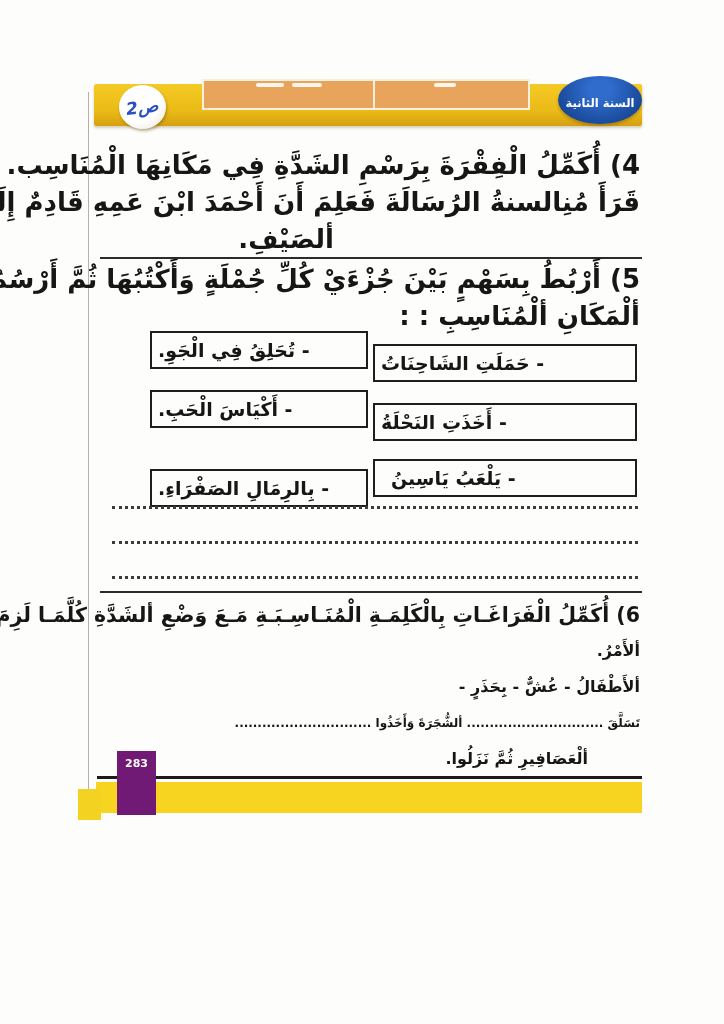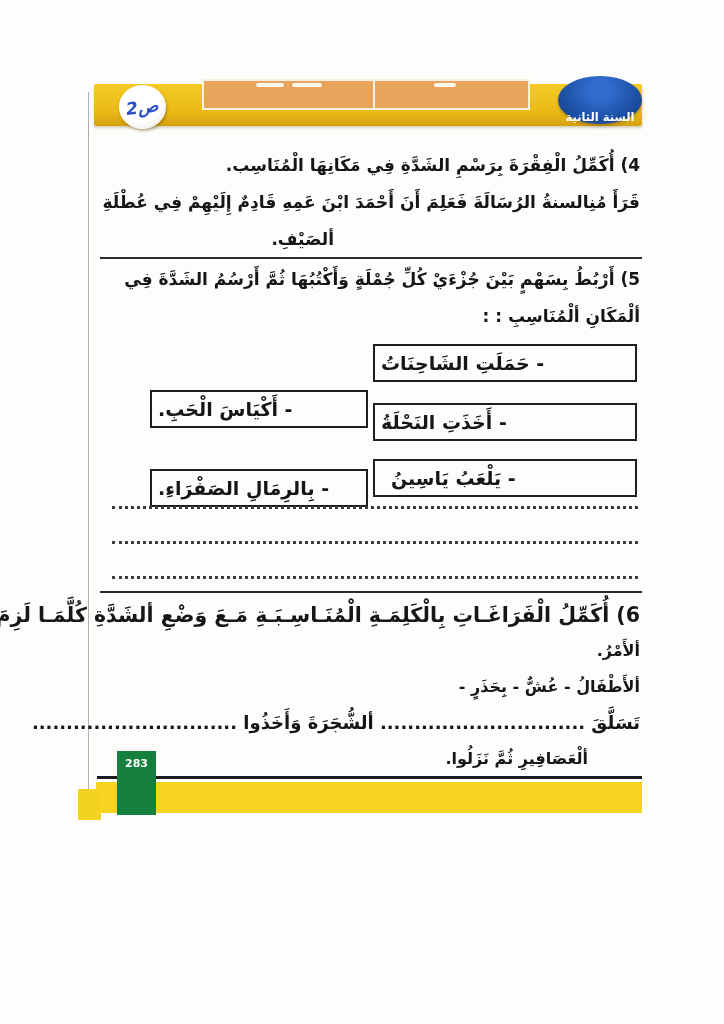--- a/index.html
+++ b/index.html
@@ -52,38 +52,38 @@
   }
   .badge span {
     color: #2a4fc2; font-weight: bold; font-style: italic;
     font-size: 17px; transform: rotate(-7deg); direction: rtl;
   }
   .oval {
     position: absolute; left: 558px; top: 76px;
     width: 84px; height: 48px; border-radius: 50%;
     background: radial-gradient(ellipse at 50% 28%, #2f6ccc 20%, #1a4b9d 70%, #123a80);
     box-shadow: 0 2px 3px rgba(60,40,0,0.3);
-    display: flex; justify-content: center; align-items: flex-end;
+    display: flex; justify-content: center; align-items: center;
     box-sizing: border-box; padding-top: 5px;
   }
   .oval span { color: #ffffff; font-weight: bold; font-size: 11.5px; direction: rtl; }
 
   
   .ar {
     direction: rtl; text-align: right; font-weight: bold;
     position: absolute; left: 100px; width: 540px;
   }
-  .ar p { margin: 0; white-space: nowrap; line-height: 37px; font-size: 17px; }
+  .ar p { margin: 0; white-space: nowrap; line-height: 37px; font-size: 26px; }
   .ex4 { top: 147px; }
   .ex4 .l3 { padding-right: 306px; }
   .ex5 { top: 261px; }
   .ex6 { top: 597px; }
   .ex6 p { line-height: 36px; font-size: 16px; }
   .ex6 .l1 { font-size: 20.5px; text-align: center; }
-  .ex6 .l4 { font-size: 18px; }
+  .ex6 .l4 { font-size: 12px; }
   .ex6 .l5 { padding-right: 52px; }
 
   .divider {
     position: absolute; left: 100px; width: 542px; height: 0;
     border-top: 2px solid #2b2b2b;
   }
   .divider.d1 { top: 257px; }
   .divider.d2 { top: 591px; }
 
   
@@ -108,21 +108,21 @@
   .dotline.a1 { top: 506px; }
   .dotline.a2 { top: 541px; }
   .dotline.a3 { top: 576px; }
 
   
   .bline { position: absolute; left: 97px; top: 776px; width: 545px; height: 3px; background: #1b1b1b; }
   .yband { position: absolute; left: 96px; top: 782px; width: 546px; height: 31px; background: #f6d41f; }
   .ysq   { position: absolute; left: 78px; top: 789px; width: 23px; height: 31px; background: #f3d222; }
   .pagebox {
     position: absolute; left: 117px; top: 751px; width: 39px; height: 64px;
-    background: #15803d; color: #ffffff; font-weight: bold; font-size: 11px;
+    background: #701a75; color: #ffffff; font-weight: bold; font-size: 11px;
     text-align: center; box-sizing: border-box; padding-top: 6px;
   }
 </style>
 </head>
 <body>
 
 <div class="canvas">
 
   <div class="scan-edge"></div>
 
@@ -150,20 +150,21 @@
   </div>
 
   <div class="divider d1"></div>
 
   <div class="ar ex5">
     <p class="l1">5) أَرْبُطُ بِسَهْمٍ بَيْنَ جُزْءَيْ كُلِّ جُمْلَةٍ وَأَكْتُبُهَا ثُمَّ أَرْسُمُ الشَدَّةَ فِي</p>
     <p class="l2">ألْمَكَانِ ألْمُنَاسِبِ : :</p>
   </div>
 
   <div class="mbox r r1">- حَمَلَتِ الشَاحِنَاتُ</div>
+  <div class="mbox l l1">- تُحَلِقُ فِي الْجَوِ.</div>
   <div class="mbox r r2">- أَخَذَتِ النَحْلَةُ</div>
   <div class="mbox l l2">- أَكْيَاسَ الْحَبِ.</div>
   <div class="mbox r r3">- يَلْعَبُ يَاسِينُ</div>
   <div class="mbox l l3">- بِالرِمَالِ الصَفْرَاءِ.</div>
 
   <div class="dotline a1"></div>
   <div class="dotline a2"></div>
   <div class="dotline a3"></div>
 
   <div class="divider d2"></div>

